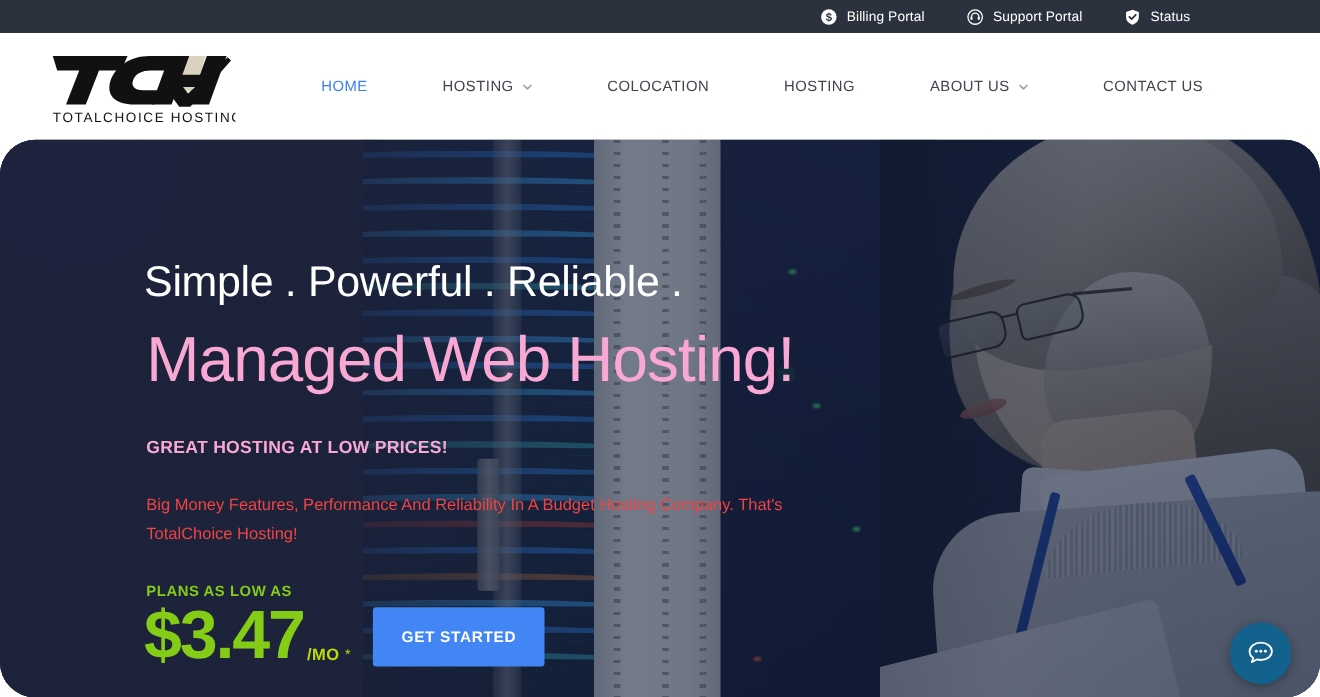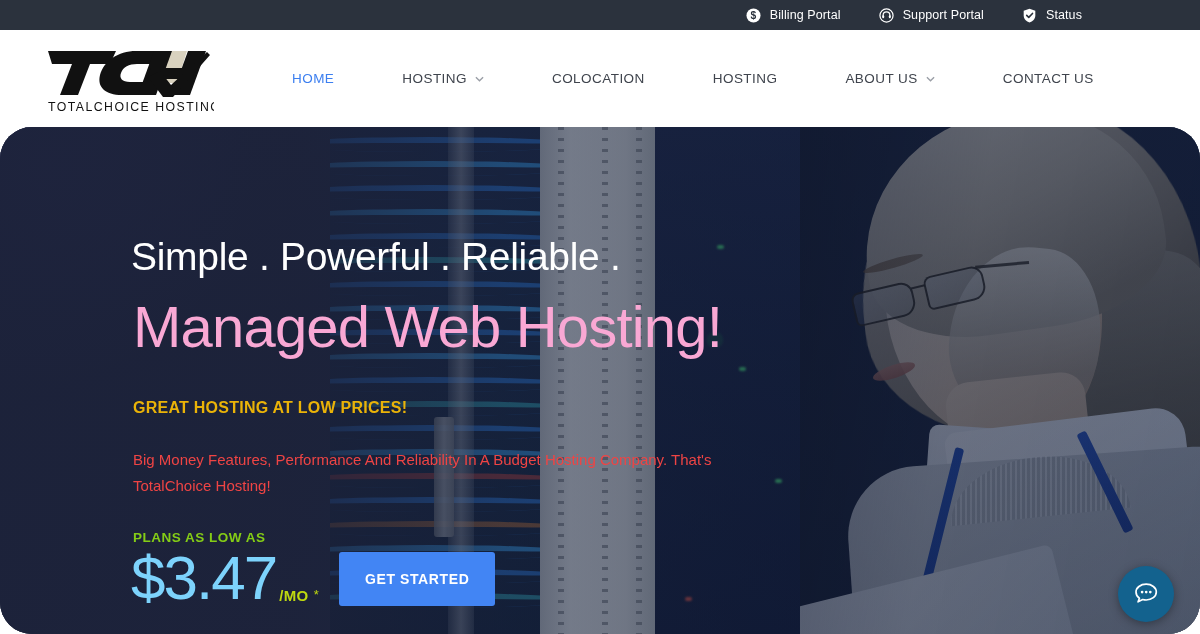--- a/index.html
+++ b/index.html
@@ -301,21 +301,21 @@
     font-weight:400;
     letter-spacing:-.8px;
     color:#f9a8d4;
     white-space:nowrap;
   }
   .h-sub{
     position:absolute; top:272px; left:2px;
     font-size:16px;
     font-weight:700;
     letter-spacing:.25px;
-    color:#eab308;
+    color:#f9a8d4;
     white-space:nowrap;
   }
   .h-desc{
     position:absolute; top:320px; left:2px;
     font-size:15px;
     line-height:26px;
     color:#ef4444;
     font-weight:400;
     width:620px;
   }
@@ -325,23 +325,23 @@
     font-weight:700;
     letter-spacing:.5px;
     color:#84cc16;
   }
   .price-row{
     position:absolute; top:420px; left:0;
     display:flex; align-items:flex-end; gap:0;
   }
   .price{
     font-size:62px;
-    font-weight:400;
+    font-weight:700;
     letter-spacing:-2px;
-    color:#7dd3fc;
+    color:#84cc16;
     line-height:1;
   }
   .price-unit{
     font-size:15px;
     font-weight:700;
     color:#bfd90f;
     letter-spacing:.4px;
     margin-left:3px;
     margin-bottom:5px;
   }

